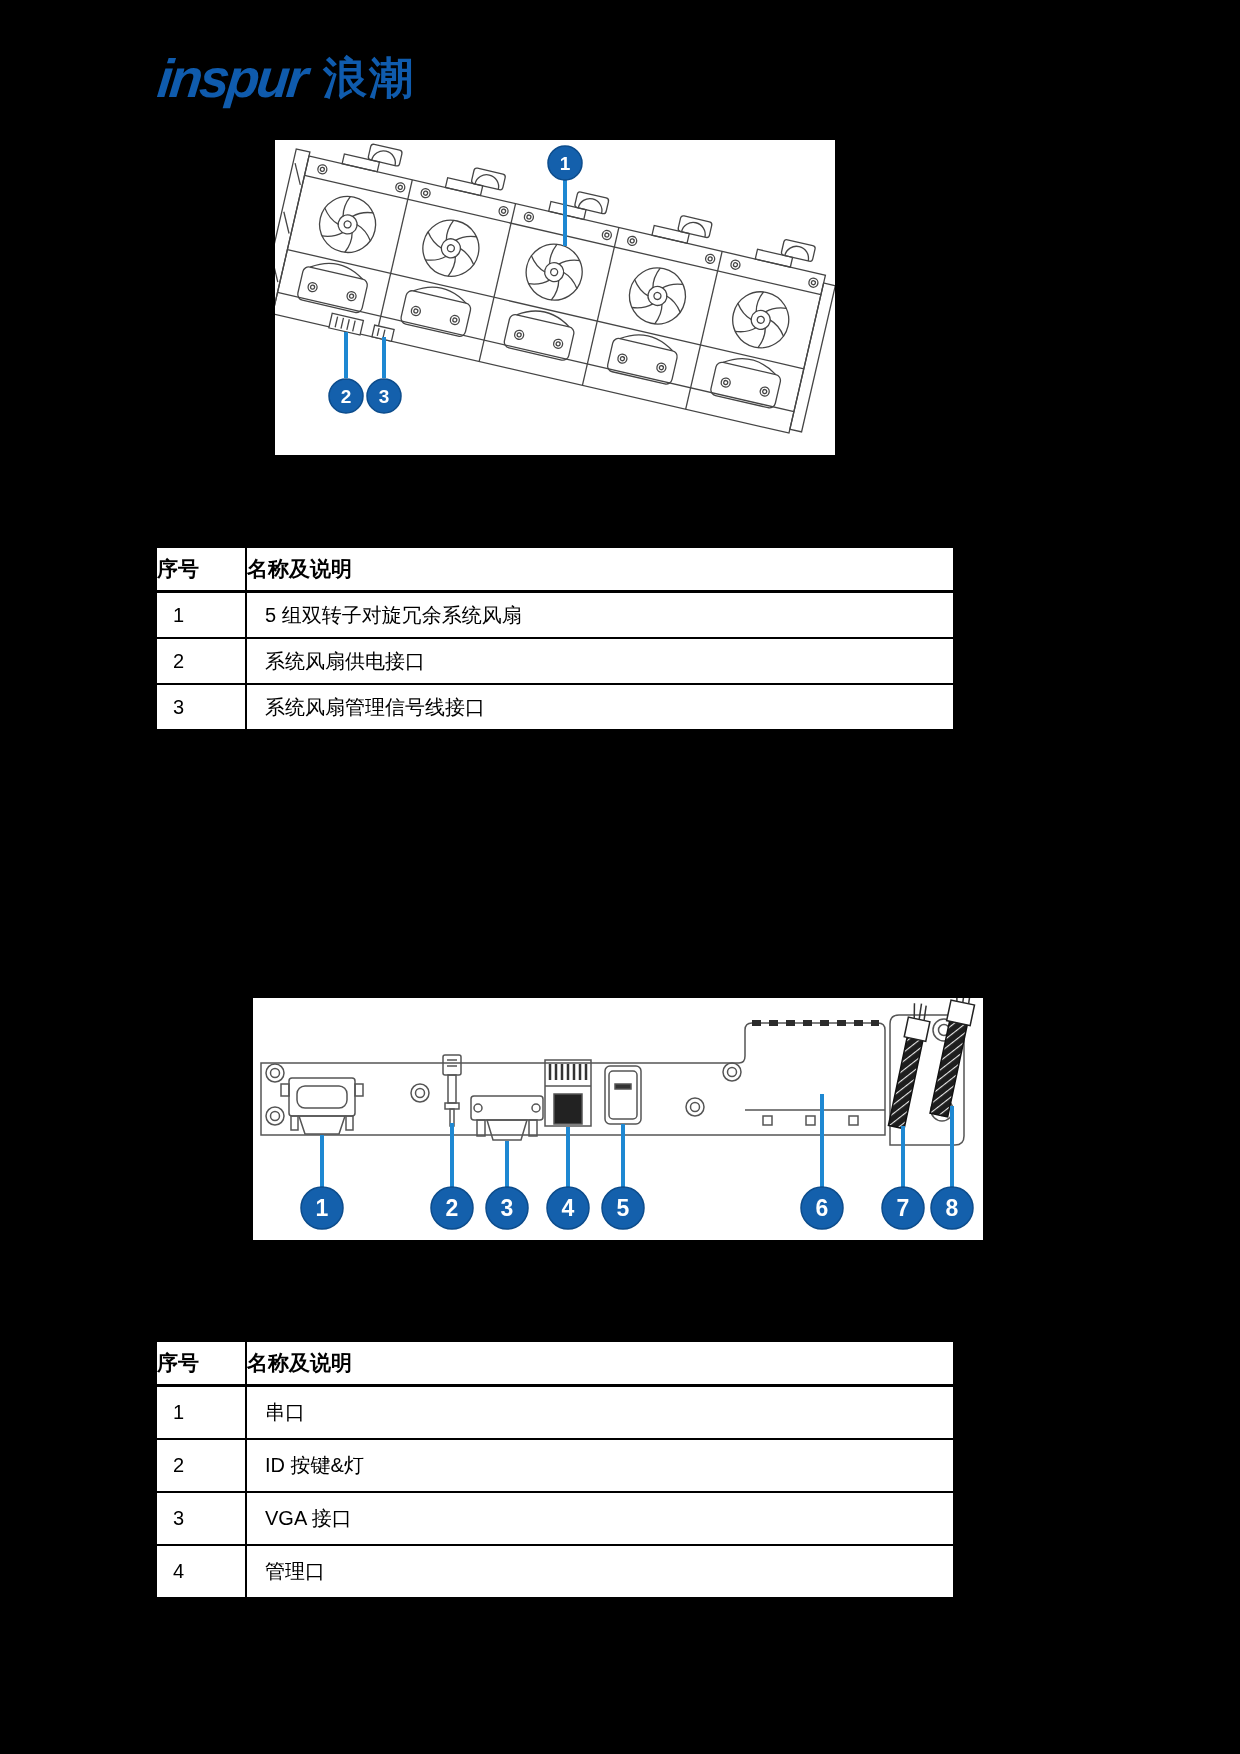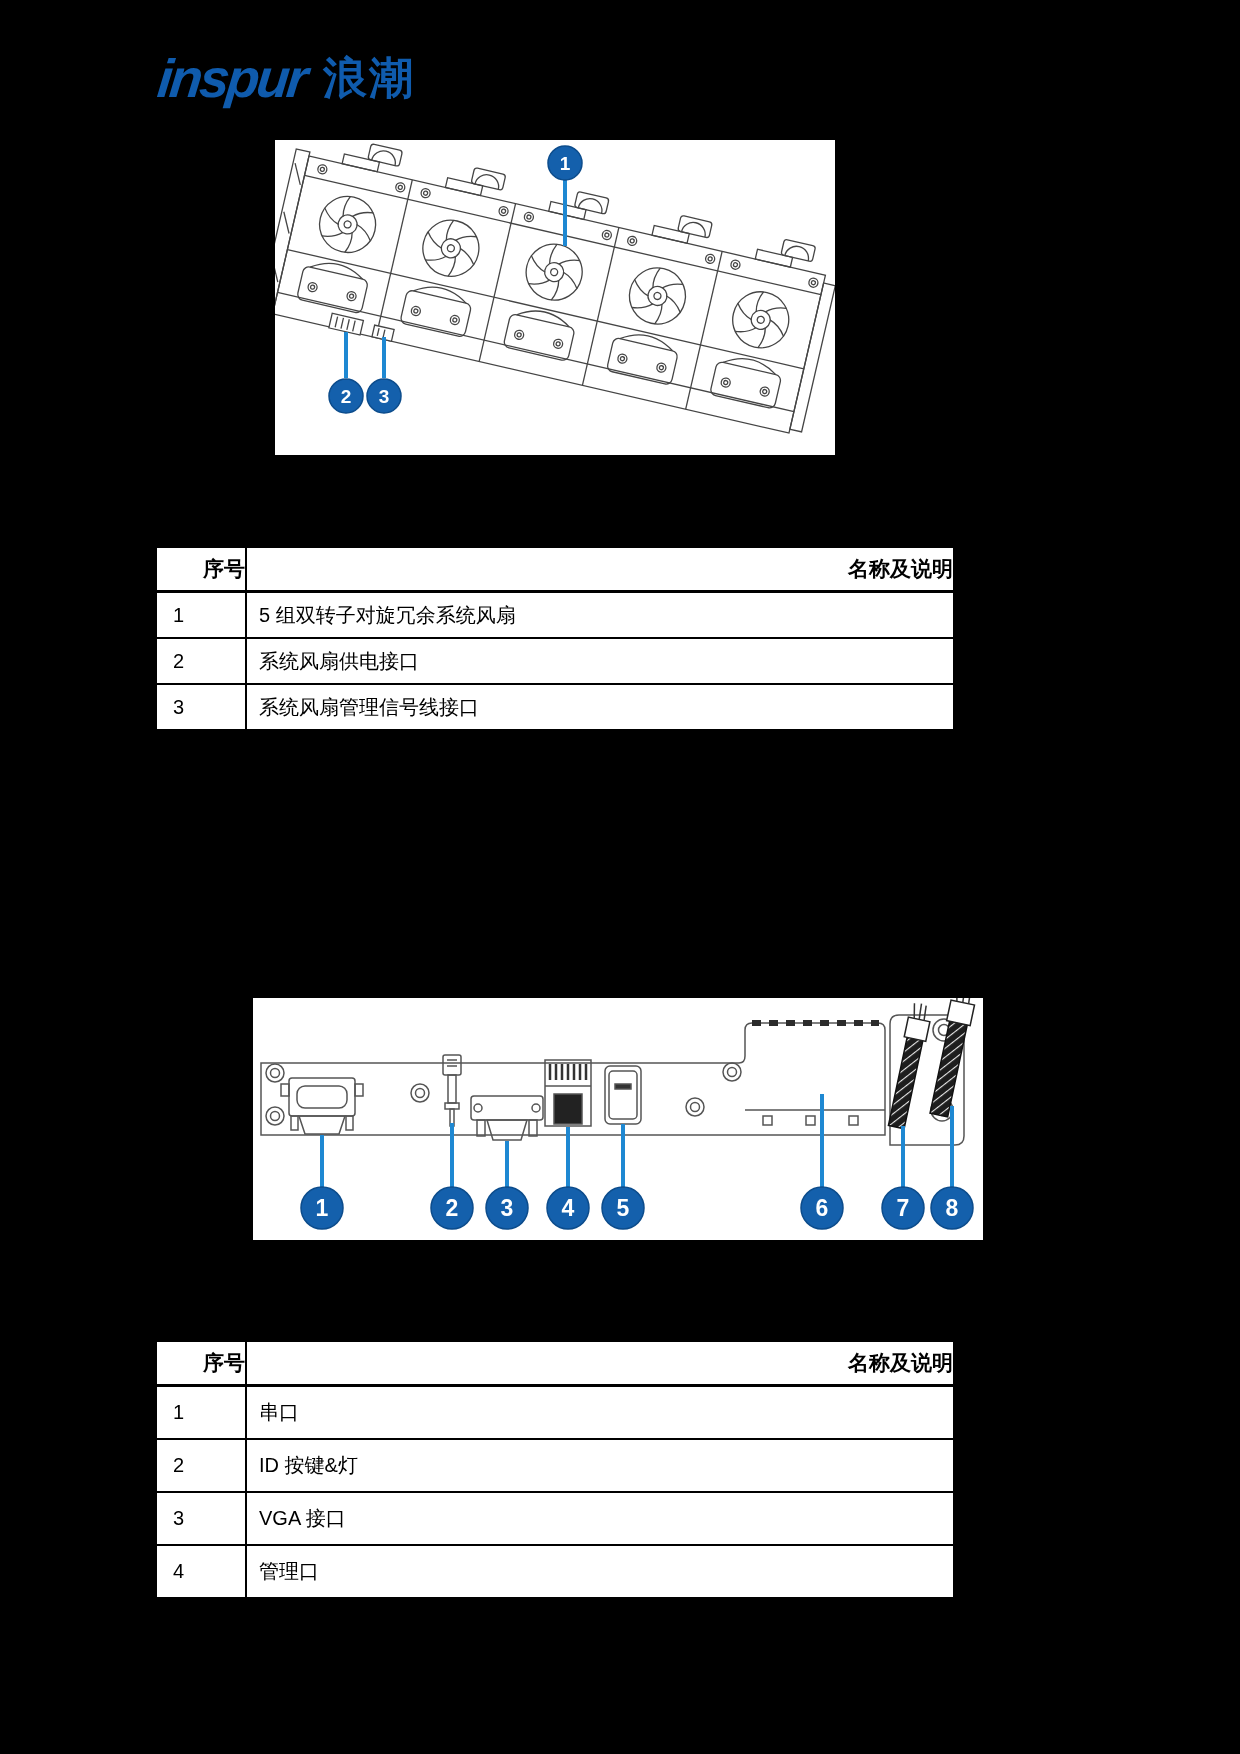--- a/index.html
+++ b/index.html
@@ -24,28 +24,28 @@
   .figure svg{display:block;width:100%;height:100%;}
   
   .spec-table{
     position:absolute;border-collapse:collapse;background:#fff;
     width:800px;table-layout:fixed;color:#000;
   }
   .table1{left:155px;top:546px;}
   .table2{left:155px;top:1340px;}
   .spec-table th,.spec-table td{border:2px solid #000;}
   .spec-table th{
-    font-size:21px;font-weight:bold;text-align:right;height:42px;padding:0;
+    font-size:21px;font-weight:bold;text-align:left;height:42px;padding:0;
   }
   .spec-table th.col-no{width:88px;}
   .spec-table td{font-size:20px;font-weight:normal;}
   .table1 td{height:42px;}
   .table2 td{height:49px;}
   .spec-table td.no{padding-left:16px;text-align:left;}
-  .spec-table td.desc{padding-left:12px;text-align:left;}
+  .spec-table td.desc{padding-left:18px;text-align:left;}
   .spec-table thead th{border-bottom:3px solid #000;}
   
   .lineart{stroke:#454545;fill:none;stroke-width:1.3;}
   .callout-line{stroke:#1e88d2;stroke-width:4;fill:none;}
   .callout-ball{fill:#1460ac;stroke:#0c4c8c;stroke-width:1.5;}
   .callout-num{fill:#fff;font-family:"Liberation Sans",sans-serif;font-weight:bold;text-anchor:middle;}
   .callout-num.small{font-size:19px;}
   .callout-num.big{font-size:23px;}
 </style>
 </head>

